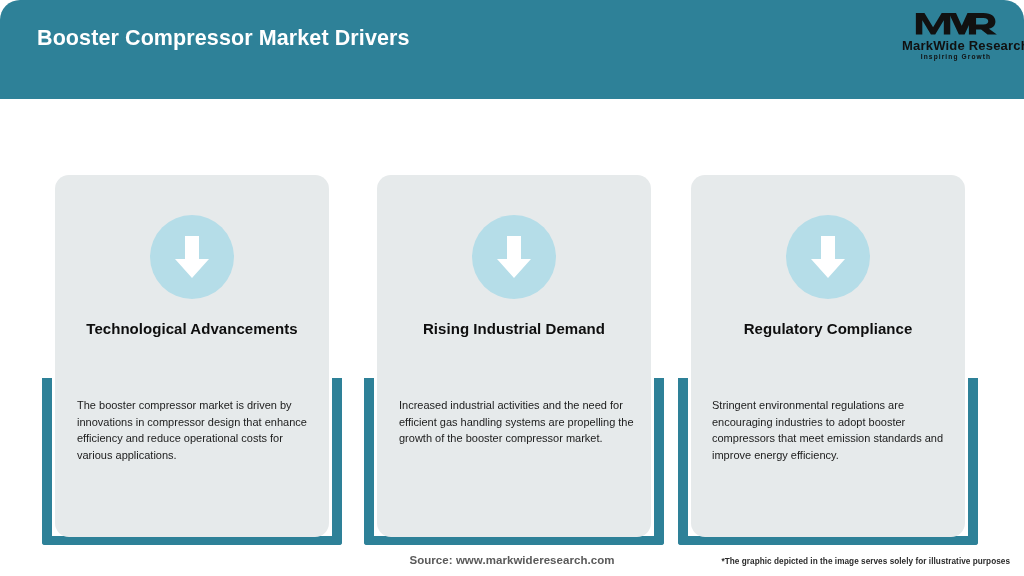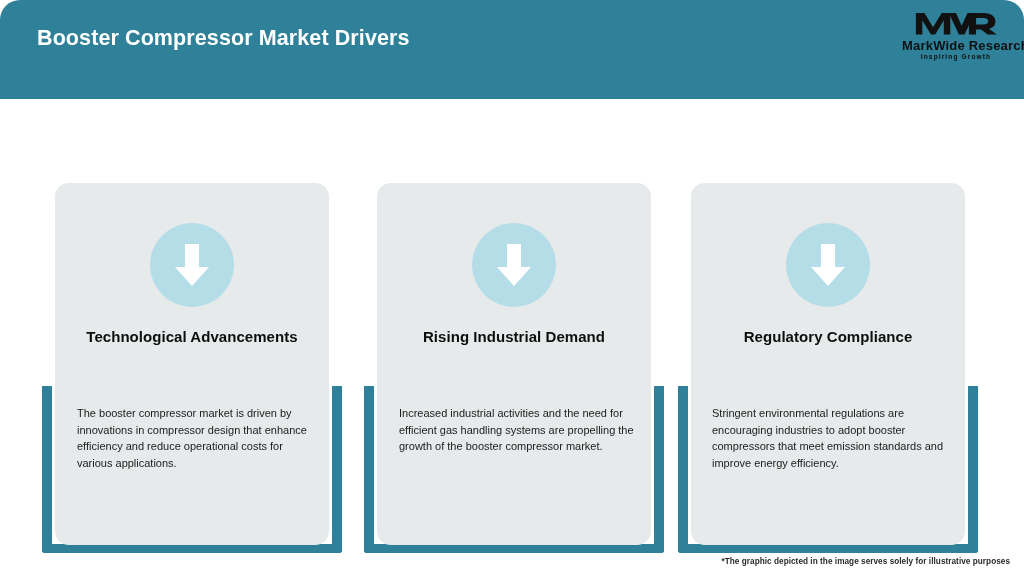--- a/index.html
+++ b/index.html
@@ -73,21 +73,21 @@
     color: #101010;
     letter-spacing: 1.1px;
     line-height: 1.2;
     white-space: nowrap;
   }
 
   
   .cards {
     position: absolute;
     left: 0;
-    top: 107px;
+    top: 99px;
     width: 1024px;
     height: 445px;
   }
   .card-slot {
     position: absolute;
     top: 0;
     width: 312px;
     height: 445px;
   }
   .card-slot.s1 { left: 36px;  }
@@ -239,15 +239,16 @@
             <path d="M13 2 L27 2 L27 25 L37 25 L20 44 L3 25 L13 25 Z" fill="#ffffff"></path>
           </svg>
         </div>
         <div class="card-title">Rising Industrial Demand</div>
         <div class="card-body">Increased industrial activities and the need for efficient gas handling systems are propelling the growth of the booster compressor market.</div>
       </div>
     </div>
 
   </div>
 
+  <div class="source-note">Source: www.markwideresearch.com</div>
   <div class="disclaimer">*The graphic depicted in the image serves solely for illustrative purposes</div>
 
 </div>
 
 </body></html>

